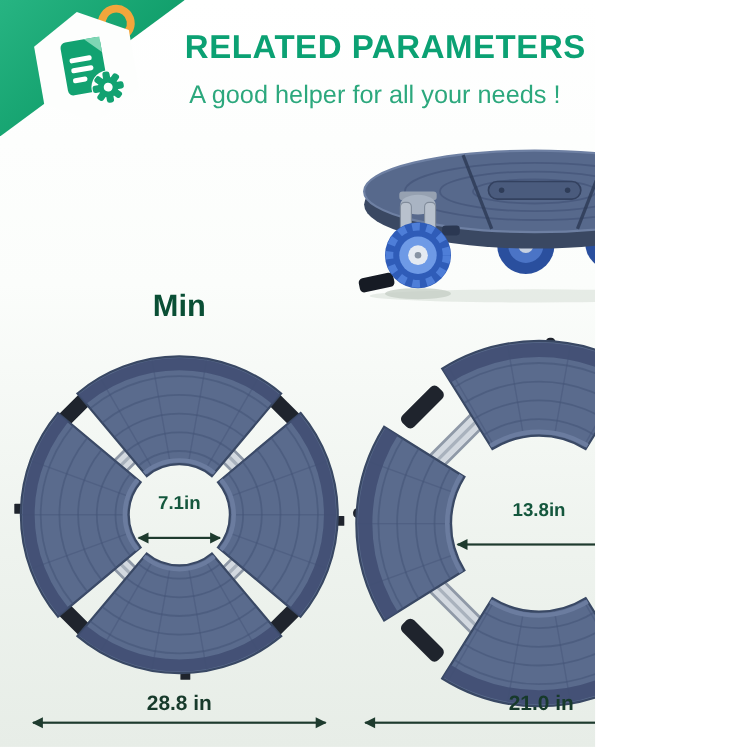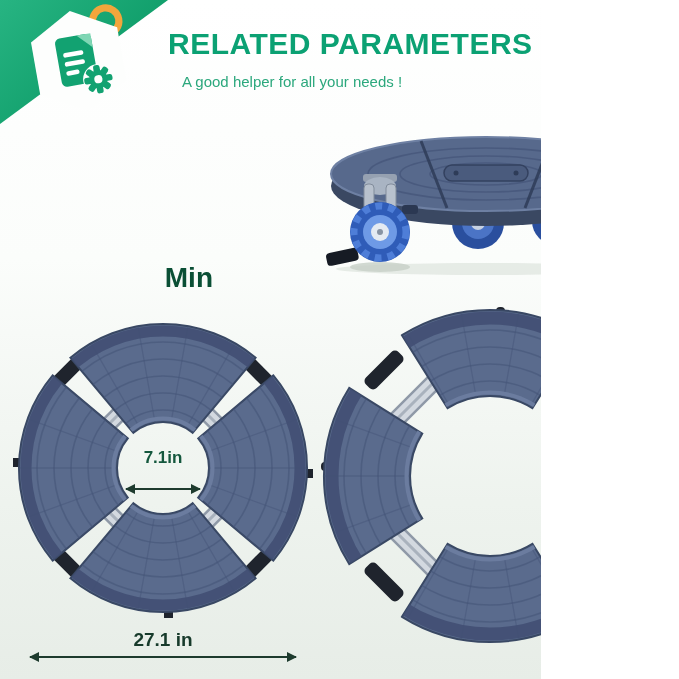--- a/index.html
+++ b/index.html
@@ -12,24 +12,24 @@
     position:absolute;left:0;top:0;width:168px;height:124px;
     background:linear-gradient(135deg,#27b482 0%,#0c9a66 75%);
     clip-path:polygon(0 0,100% 0,0 100%);
   }
   .badge{position:absolute;left:18px;top:2px;width:122px;height:122px;}
   .title{
     position:absolute;left:168px;top:27px;font-size:30px;font-weight:bold;
     letter-spacing:.5px;color:#0ba173;white-space:nowrap;
   }
   .subtitle{
-    position:absolute;left:172px;top:73px;font-size:15px;color:#2ca87d;white-space:nowrap;margin-left:10px;
+    position:absolute;left:172px;top:73px;font-size:23px;color:#2ca87d;white-space:nowrap;
   }
   .view-label{
-    position:absolute;width:100px;text-align:right;font-size:28px;font-weight:bold;color:#0a4f35;
+    position:absolute;width:100px;text-align:center;font-size:28px;font-weight:bold;color:#0a4f35;
   }
   .abs{position:absolute;}
   .dim-text{font-weight:bold;color:#14573d;font-size:17px;line-height:22px;white-space:nowrap;}
   .dim-text.big{font-size:19px;color:#173a2b;}
   .hdim{position:absolute;display:flex;flex-direction:column;align-items:center;gap:19px;}
   .hdim.big{gap:5px;}
   .vdim{position:absolute;display:flex;flex-direction:column;align-items:center;width:46px;}
   .h-arrow{display:block;position:relative;height:2px;background:#1e3b2e;}
   .h-arrow::before{content:"";position:absolute;left:-1px;top:-4px;
     border-top:5px solid transparent;border-bottom:5px solid transparent;border-right:10px solid #1e3b2e;}
@@ -209,19 +209,27 @@
       <path stroke="#445477" stroke-width="1.3" opacity="0.45" d="M170 170L336 170M170 170L326 226.8M170 170L297.2 276.7M170 170L253 313.7M170 170L198.8 333.5M170 170L141.2 333.5M170 170L87 313.7M170 170L42.8 276.7M170 170L14 226.8M170 170L4 170M170 170L14 113.2M170 170L42.8 63.3M170 170L87 26.3M170 170L141.2 6.5M170 170L198.8 6.5M170 170L253 26.3M170 170L297.2 63.3M170 170L326 113.2"></path>
       <circle cx="170" cy="170" r="158" stroke="#414f73" stroke-width="13" opacity="0.9"></circle>
       <circle cx="170" cy="170" r="83.5" stroke="#6b7c9f" stroke-width="4"></circle>
     </g>
   </svg>
 
   <div class="hdim" style="left:126px;top:447px;width:74px">
     <span class="dim-text">7.1in</span>
     <span class="h-arrow" style="width:74px"></span>
   </div>
+  <div class="hdim" style="left:416px;top:453px;width:148px">
+    <span class="dim-text">13.8in</span>
+    <span class="h-arrow" style="width:148px"></span>
+  </div>
 
   <div class="hdim big" style="left:30px;top:629px;width:266px">
-    <span class="dim-text big">27.1 in</span>
+    <span class="dim-text big">28.8 in</span>
     <span class="h-arrow" style="width:266px"></span>
   </div>
+  <div class="hdim big" style="left:332px;top:629px;width:320px">
+    <span class="dim-text big">21.0 in</span>
+    <span class="h-arrow" style="width:320px"></span>
+  </div>
 
 </div>
 
 </body></html>

